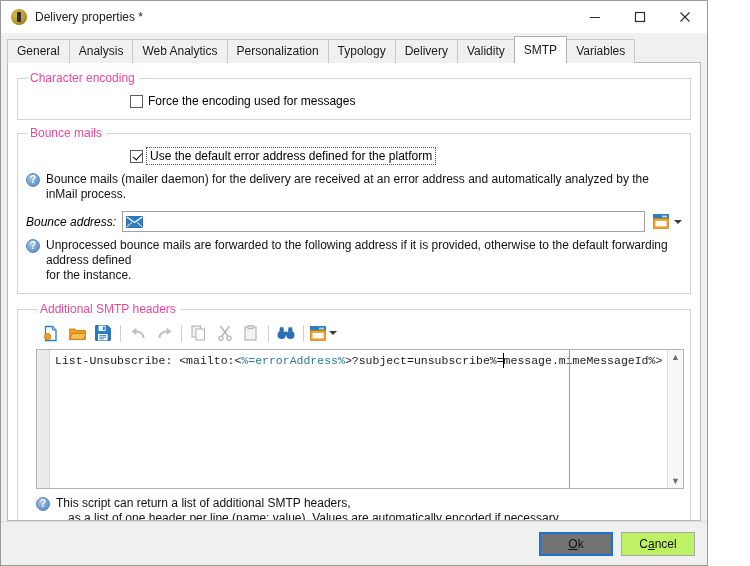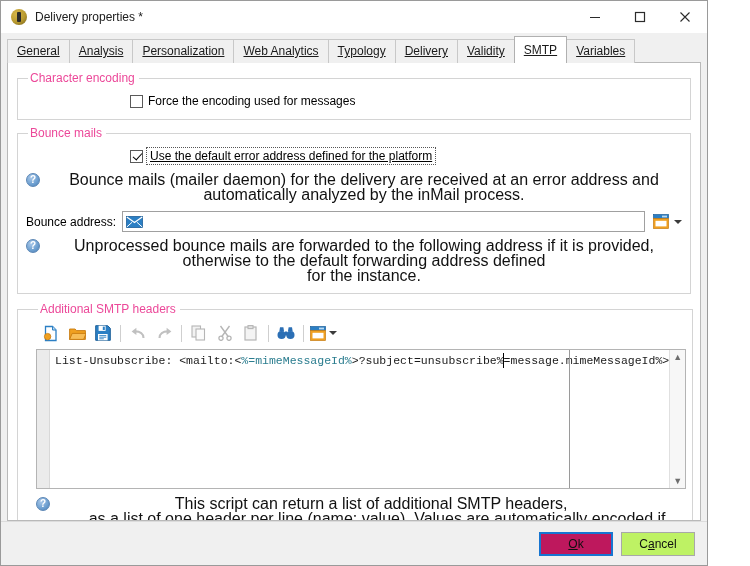--- a/index.html
+++ b/index.html
@@ -82,21 +82,20 @@
     padding: 0 9px;
     font-size: 12px;
     color: #1a1a1a;
     background: #f0f0f0;
     border: 1px solid #c8c8c8;
     border-bottom: none;
     margin-right: -1px;
     white-space: nowrap;
     cursor: default;
     position: relative;
-    text-decoration: underline;
   }
   .tab.active {
     background: #ffffff;
     height: 27px;
     line-height: 26px;
     border-color: #b0b0b0;
     z-index: 4;
   }
 
   
@@ -167,28 +166,29 @@
     color: #ffffff;
     font-size: 10px;
     font-weight: bold;
     line-height: 12px;
     text-align: center;
     flex: 0 0 auto;
     margin-right: 6px;
     margin-top: 1px;
     font-family: "Liberation Sans", sans-serif;
   }
-  .helptext { font-size: 16px; color: #111; line-height: 15px; text-align: center; }
+  .helptext { font-size: 12px; color: #111; line-height: 15px; }
   .helptext .ind { padding-left: 12px; display: block; }
 
   
   .addr-row {
     display: flex;
     align-items: center;
     margin-top: 9px;
+    font-style: italic;
   }
   .addr-label { font-size: 12px; margin-right: 6px; white-space: nowrap; }
   .addr-input {
     flex: 1 1 auto;
     height: 21px;
     border: 1px solid #a0a0a0;
     background: #ffffff;
     display: flex;
     align-items: center;
     padding-left: 3px;
@@ -311,21 +311,21 @@
     font-family: "Liberation Sans", sans-serif;
     background: #bef264;
     border: 1px solid #a8a8a8;
     color: #101010;
     margin-left: 8px;
     cursor: default;
     display: flex; align-items: center; justify-content: center;
   }
   .dlg-btn.default {
     border: 2px solid #1675d1;
-    background: #be185d;
+    background: #737373;
     justify-content: center;
   }
   .mn { text-decoration: underline; }
 </style>
 </head>
 <body>
 
 <div class="window">
 
   <div class="titlebar">
@@ -346,22 +346,22 @@
         <svg width="12" height="12" viewBox="0 0 12 12">
           <path d="M1.5 1.5 L10.5 10.5 M10.5 1.5 L1.5 10.5" stroke="#2b2b2b" stroke-width="1.1" fill="none"></path>
         </svg>
       </div>
     </div>
   </div>
 
   <div class="tabstrip">
     <div class="tab">General</div>
     <div class="tab">Analysis</div>
+    <div class="tab">Web Analytics</div>
     <div class="tab">Personalization</div>
-    <div class="tab">Web Analytics</div>
     <div class="tab">Typology</div>
     <div class="tab">Delivery</div>
     <div class="tab">Validity</div>
     <div class="tab active">SMTP</div>
     <div class="tab">Variables</div>
   </div>
 
   <div class="tabbody">
 
     <fieldset class="group">
@@ -370,21 +370,21 @@
         <div class="cb-wrap">
           <span class="cb"></span>
           <span class="cb-label">Force the encoding used for messages</span>
         </div>
       </div>
     </fieldset>
 
     <fieldset class="group" style="padding-bottom:10px;">
       <legend>Bounce mails</legend>
 
-      <div class="row" style="padding-left:104px; height:20px;text-decoration:underline;">
+      <div class="row" style="padding-left:104px; height:20px;">
         <div class="cb-wrap">
           <span class="cb checked"></span>
           <span class="cb-label focus-dotted">Use the default error address defined for the platform</span>
         </div>
       </div>
 
       <div class="helpline">
         <span class="qicon">?</span>
         <span class="helptext">Bounce mails (mailer daemon) for the delivery are received at an error address and automatically analyzed by the inMail process.</span>
       </div>
@@ -499,21 +499,21 @@
           </svg>
         </div>
         <div class="caret-down" style="margin-left:1px;"></div>
       </div>
 
       <div class="editor">
         <div class="gutter"></div>
         <div class="code-area">
           <div class="margin-line"></div>
           <div class="caret-bar"></div>
-          <div class="code-line"><span>List-Unsubscribe: &lt;mailto:&lt;</span><span class="tok-tag">%=mimeMessageId%</span><span>&gt;?subject=unsubscribe%=message.mimeMessageId%&gt;</span></div>
+          <div class="code-line"><span>List-Unsubscribe: &lt;mailto:&lt;</span><span class="tok-tag">%=errorAddress%</span><span>&gt;?subject=unsubscribe%=message.mimeMessageId%&gt;</span></div>
         </div>
         <div class="vscroll">
           <span class="sb-arrow">▲</span>
           <span class="sb-arrow">▼</span>
         </div>
       </div>
 
       <div class="helpline" style="margin-top:7px;">
         <span class="qicon">?</span>
         <span class="helptext">

